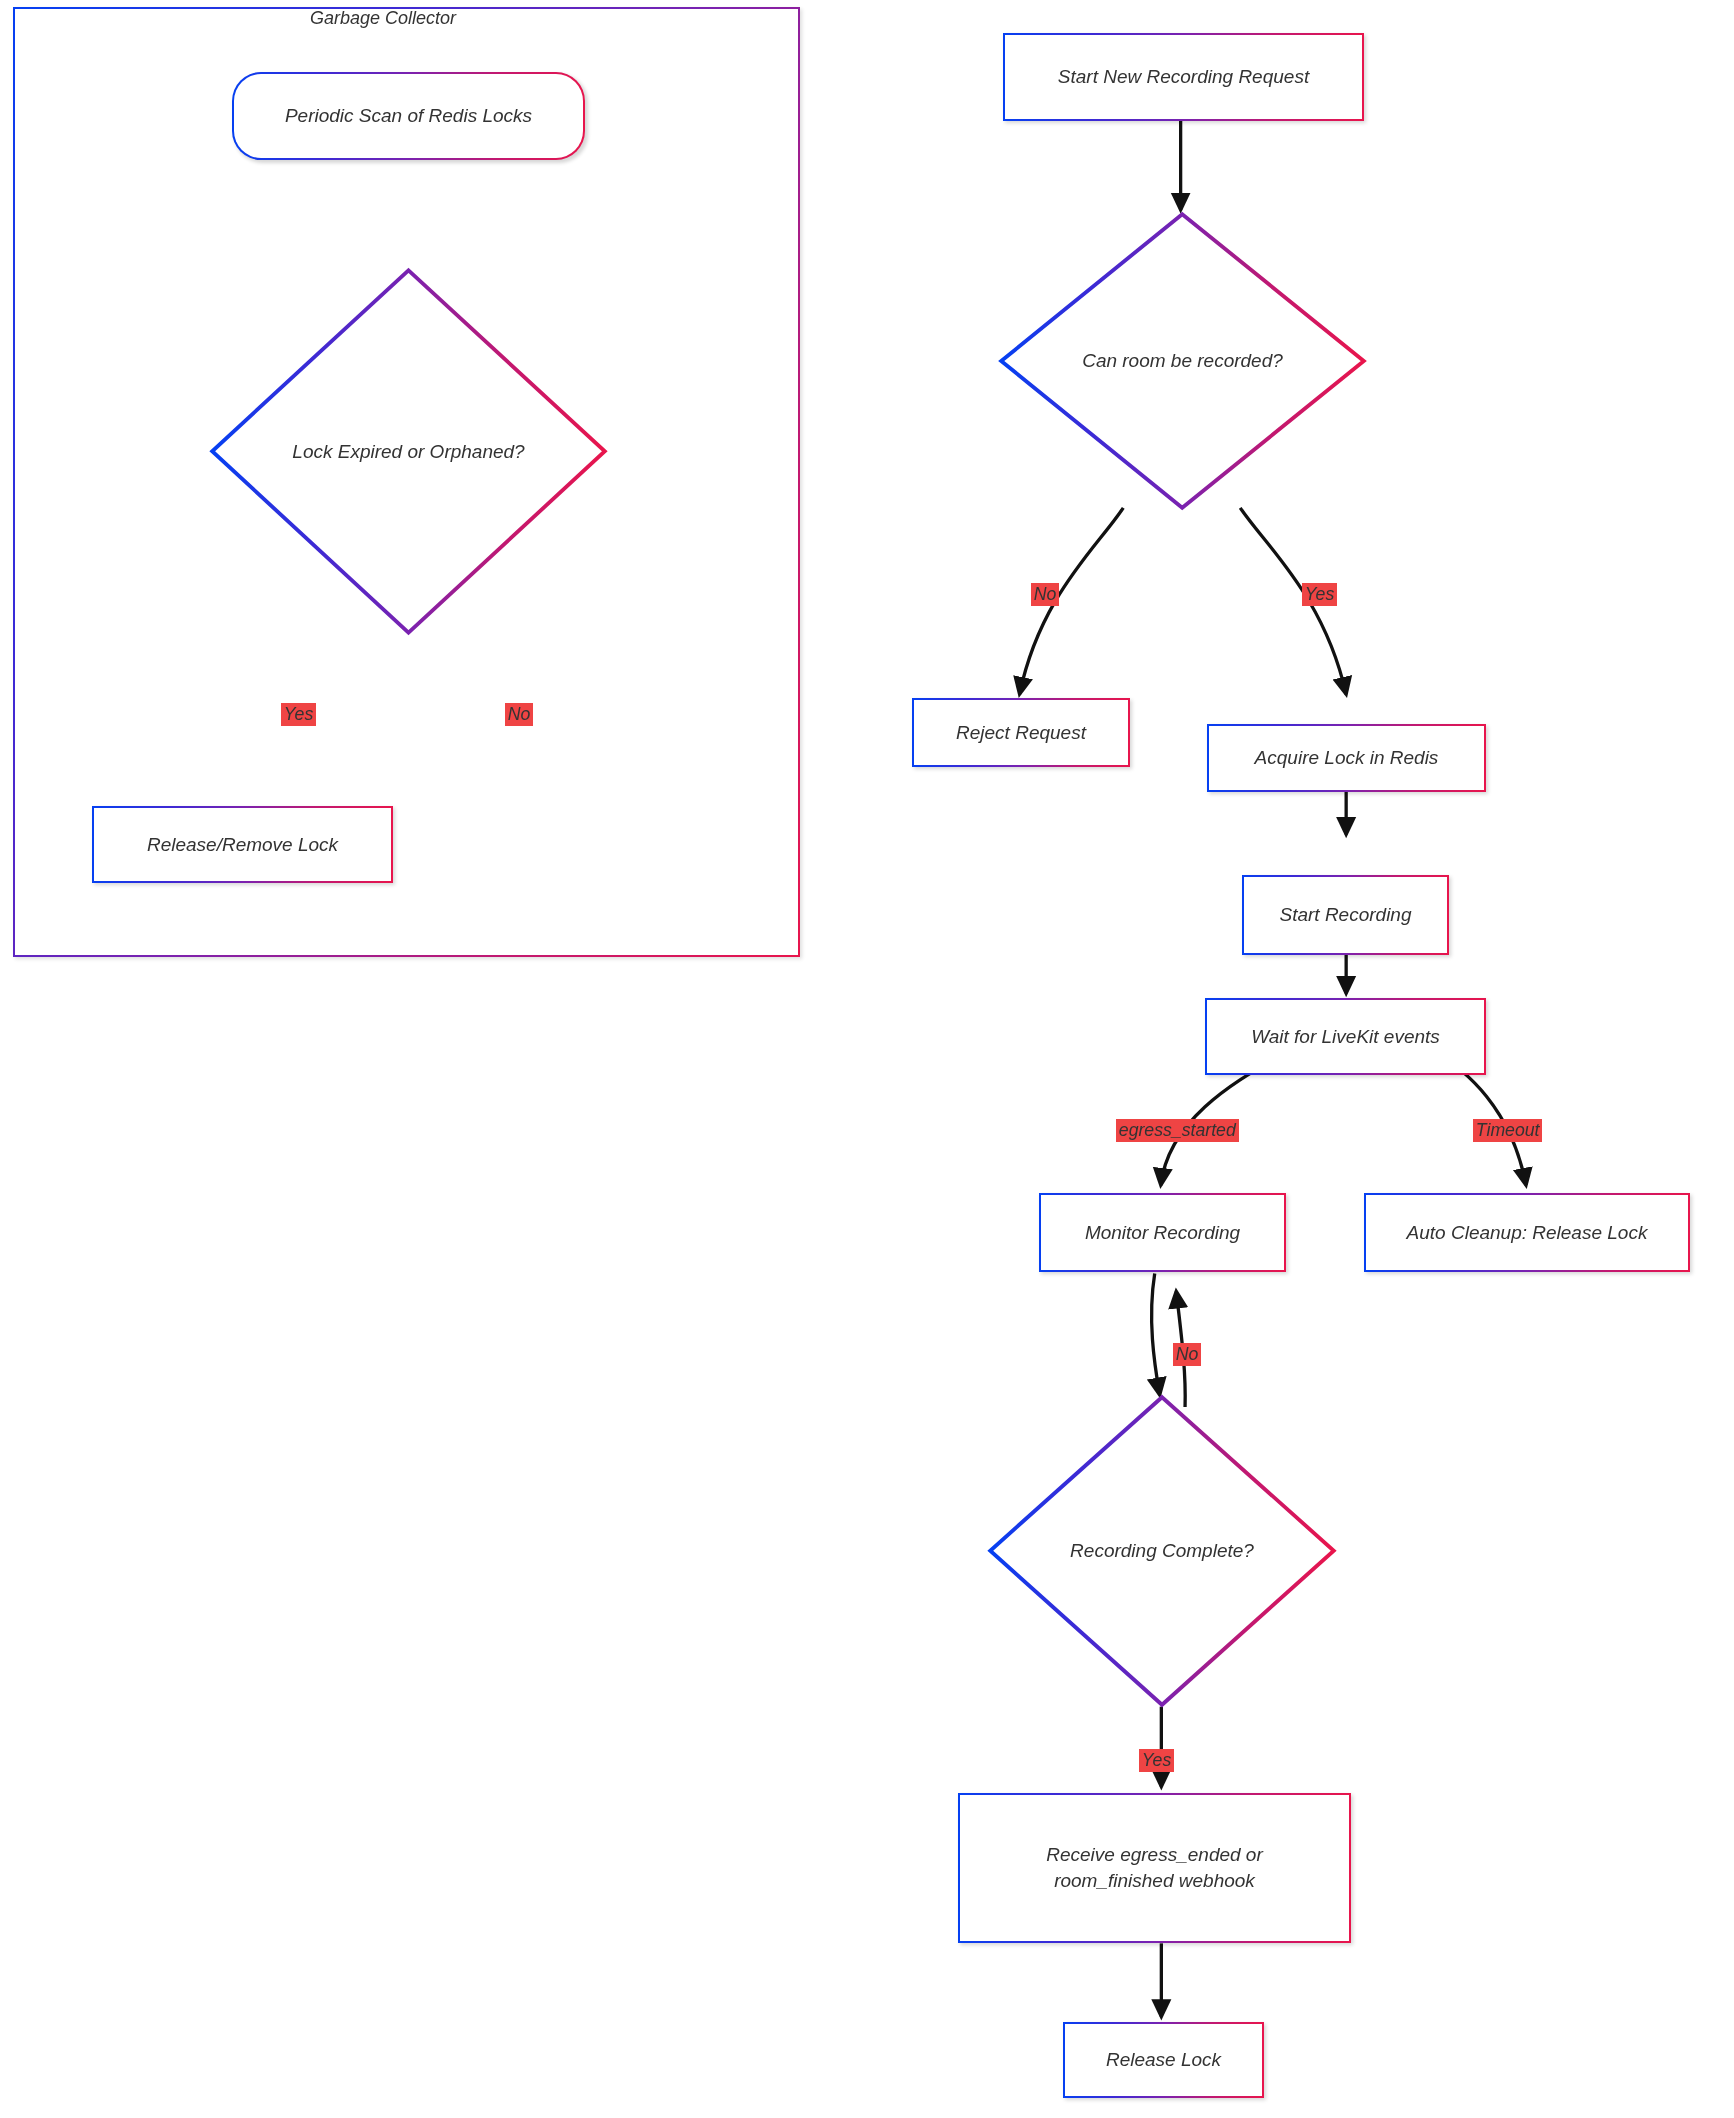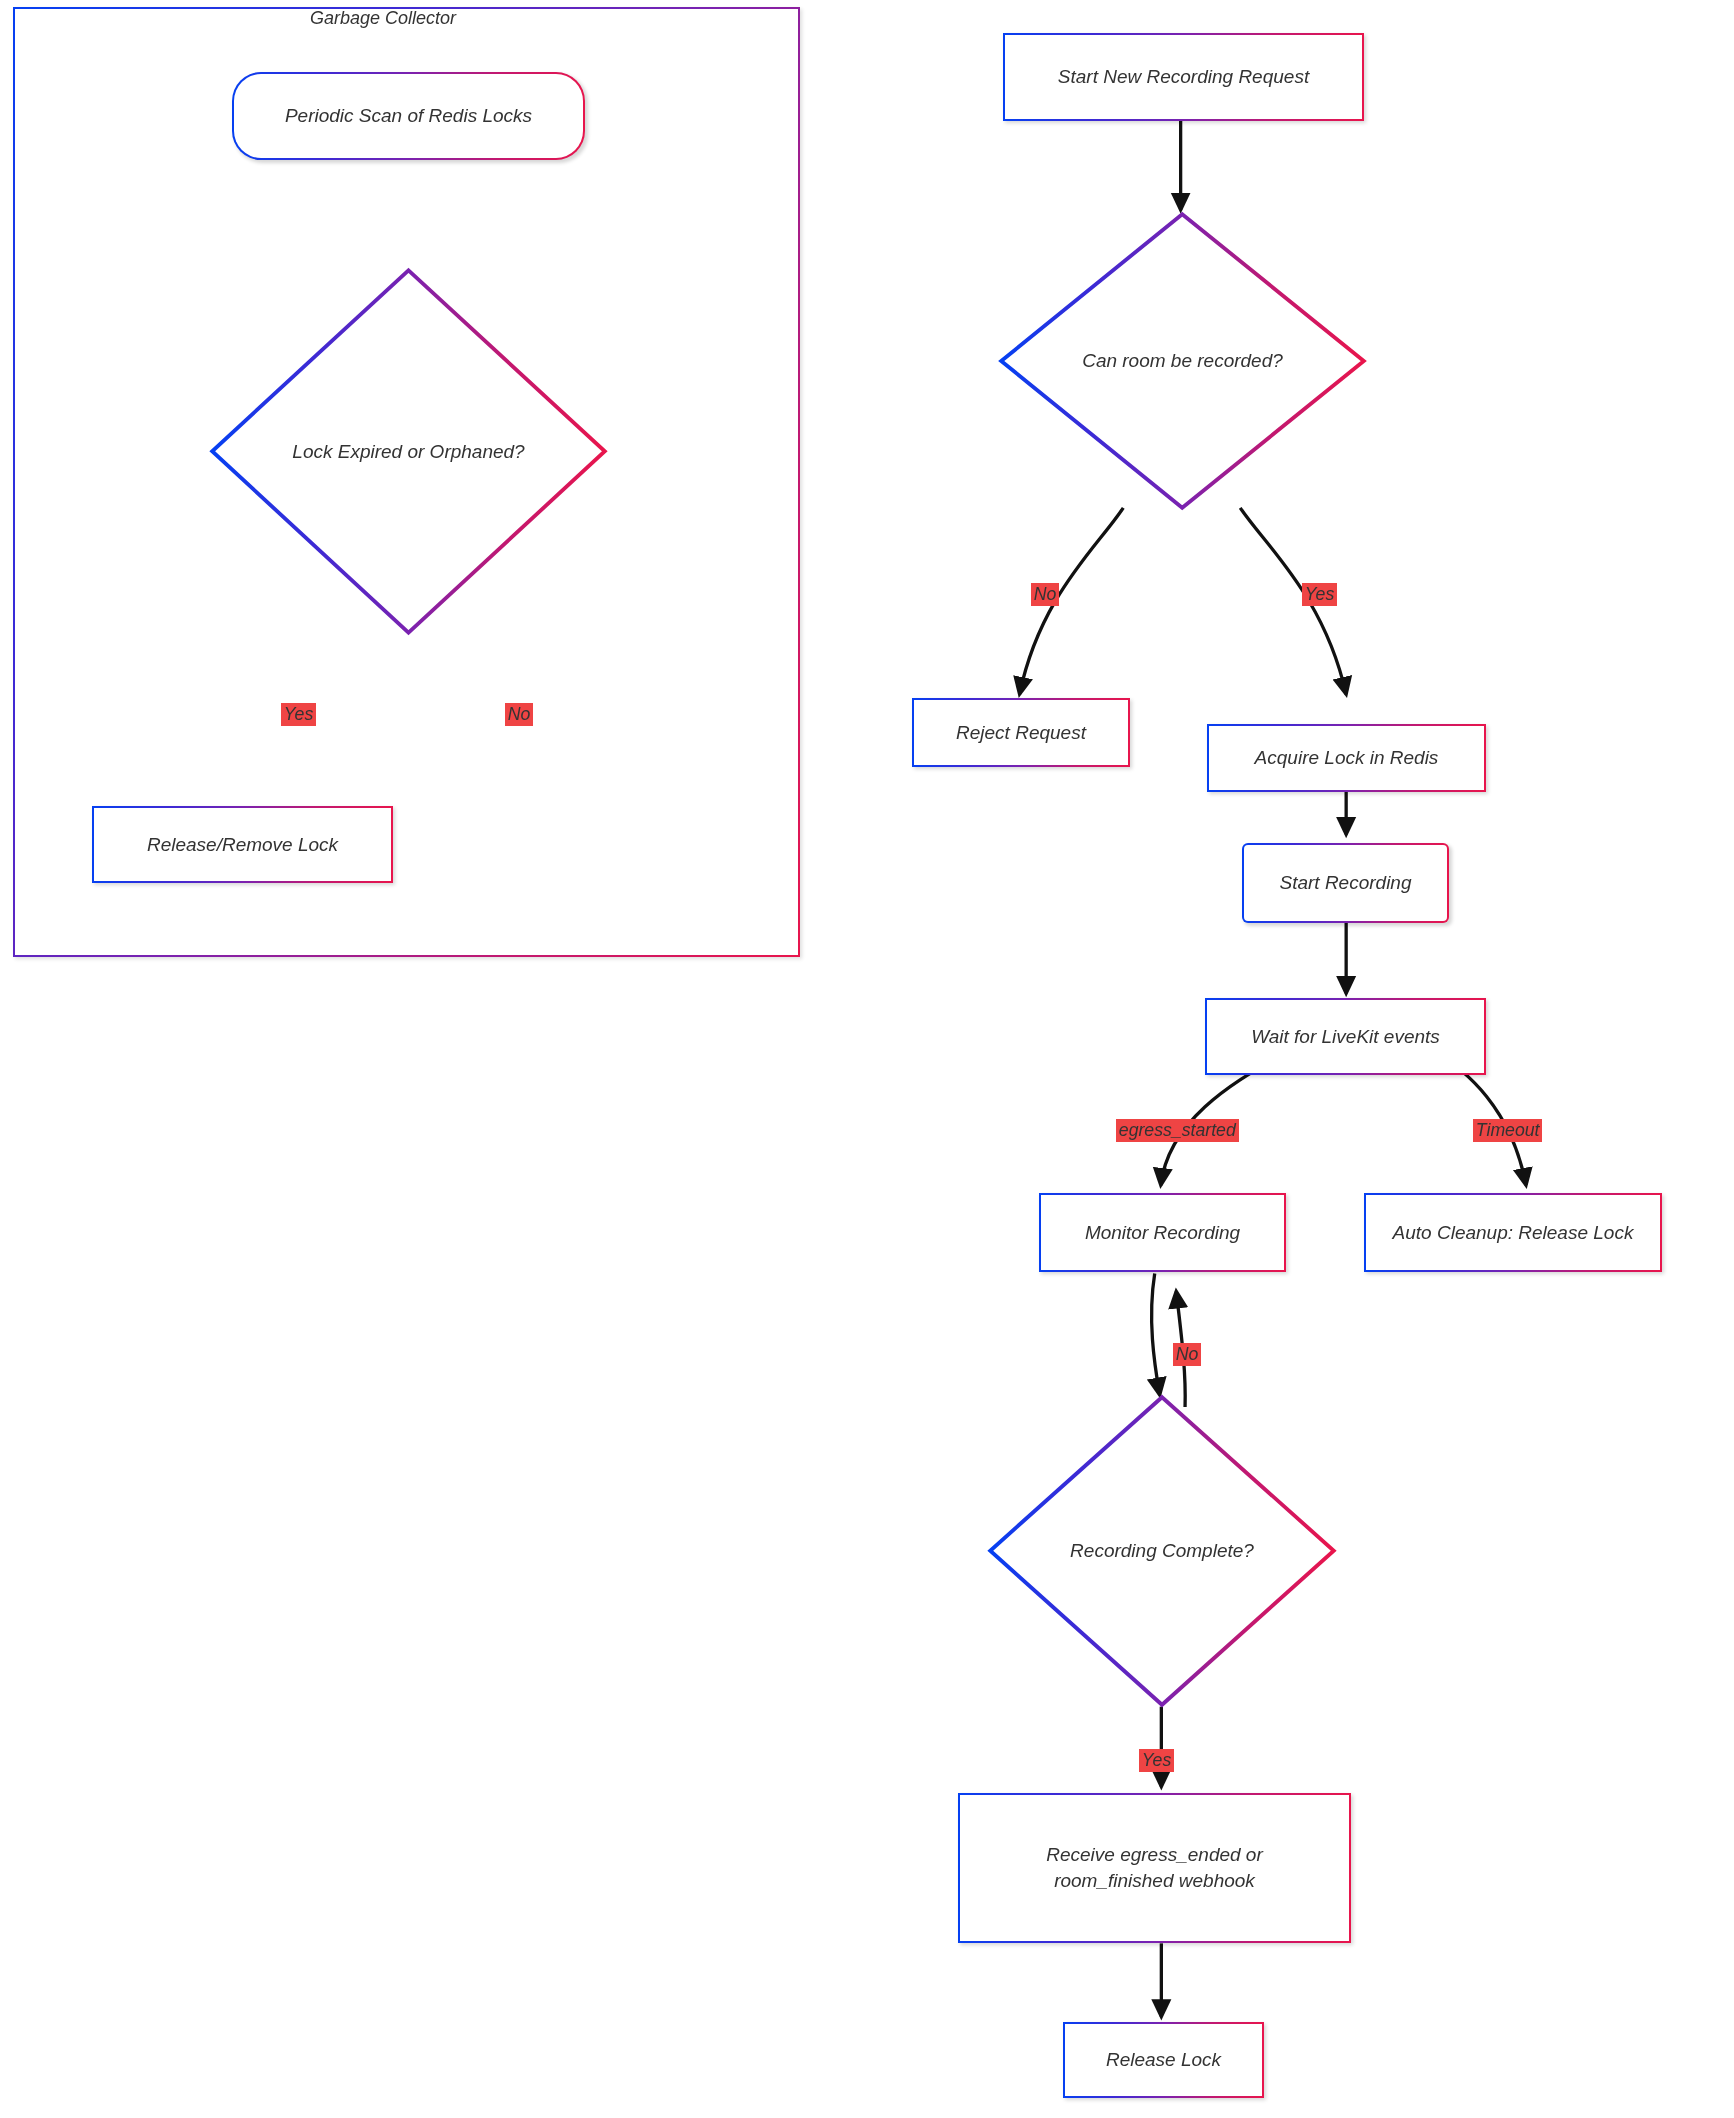--- a/index.html
+++ b/index.html
@@ -184,36 +184,36 @@
   <div class="edge-label" style="left:1302px; top:567px;">Yes</div>
 
   <div class="node rect-node" style="left:912px; top:698px; width:218px; height:69px;">
     <span>Reject Request</span>
   </div>
 
   <div class="node rect-node" style="left:1207px; top:724px; width:279px; height:68px;">
     <span>Acquire Lock in Redis</span>
   </div>
 
-  <div class="node rect-node" style="left:1242px; top:843px; width:207px; height:80px;border-radius:6px;">
+  <div class="node rect-node" style="left:1242px; top:875px; width:207px; height:80px;">
     <span>Start Recording</span>
   </div>
 
   <div class="node rect-node" style="left:1205px; top:998px; width:281px; height:77px;">
     <span>Wait for LiveKit events</span>
   </div>
 
   <div class="edge-label" style="left:1116px; top:1103px;">egress_started</div>
   <div class="edge-label" style="left:1473px; top:1103px;">Timeout</div>
 
   <div class="node rect-node" style="left:1039px; top:1193px; width:247px; height:79px;">
     <span>Monitor Recording</span>
   </div>
 
-  <div class="node rect-node" style="left:1364px; top:1193px; width:298px; height:79px;text-align:right;">
+  <div class="node rect-node" style="left:1364px; top:1193px; width:326px; height:79px;text-align:right;">
     <span>Auto Cleanup: Release Lock</span>
   </div>
 
   <div class="edge-label" style="left:1173px; top:1327px;">No</div>
 
   <div class="diamond-wrap" style="left:988px; top:1395px; width:348px; height:312px;">
     <svg width="348" height="312" viewBox="0 0 630 565">
       <defs>
         <linearGradient id="gradDiamond3" x1="0" y1="0.5" x2="1" y2="0.5">
           <stop offset="0%" stop-color="#0540f2"></stop>

